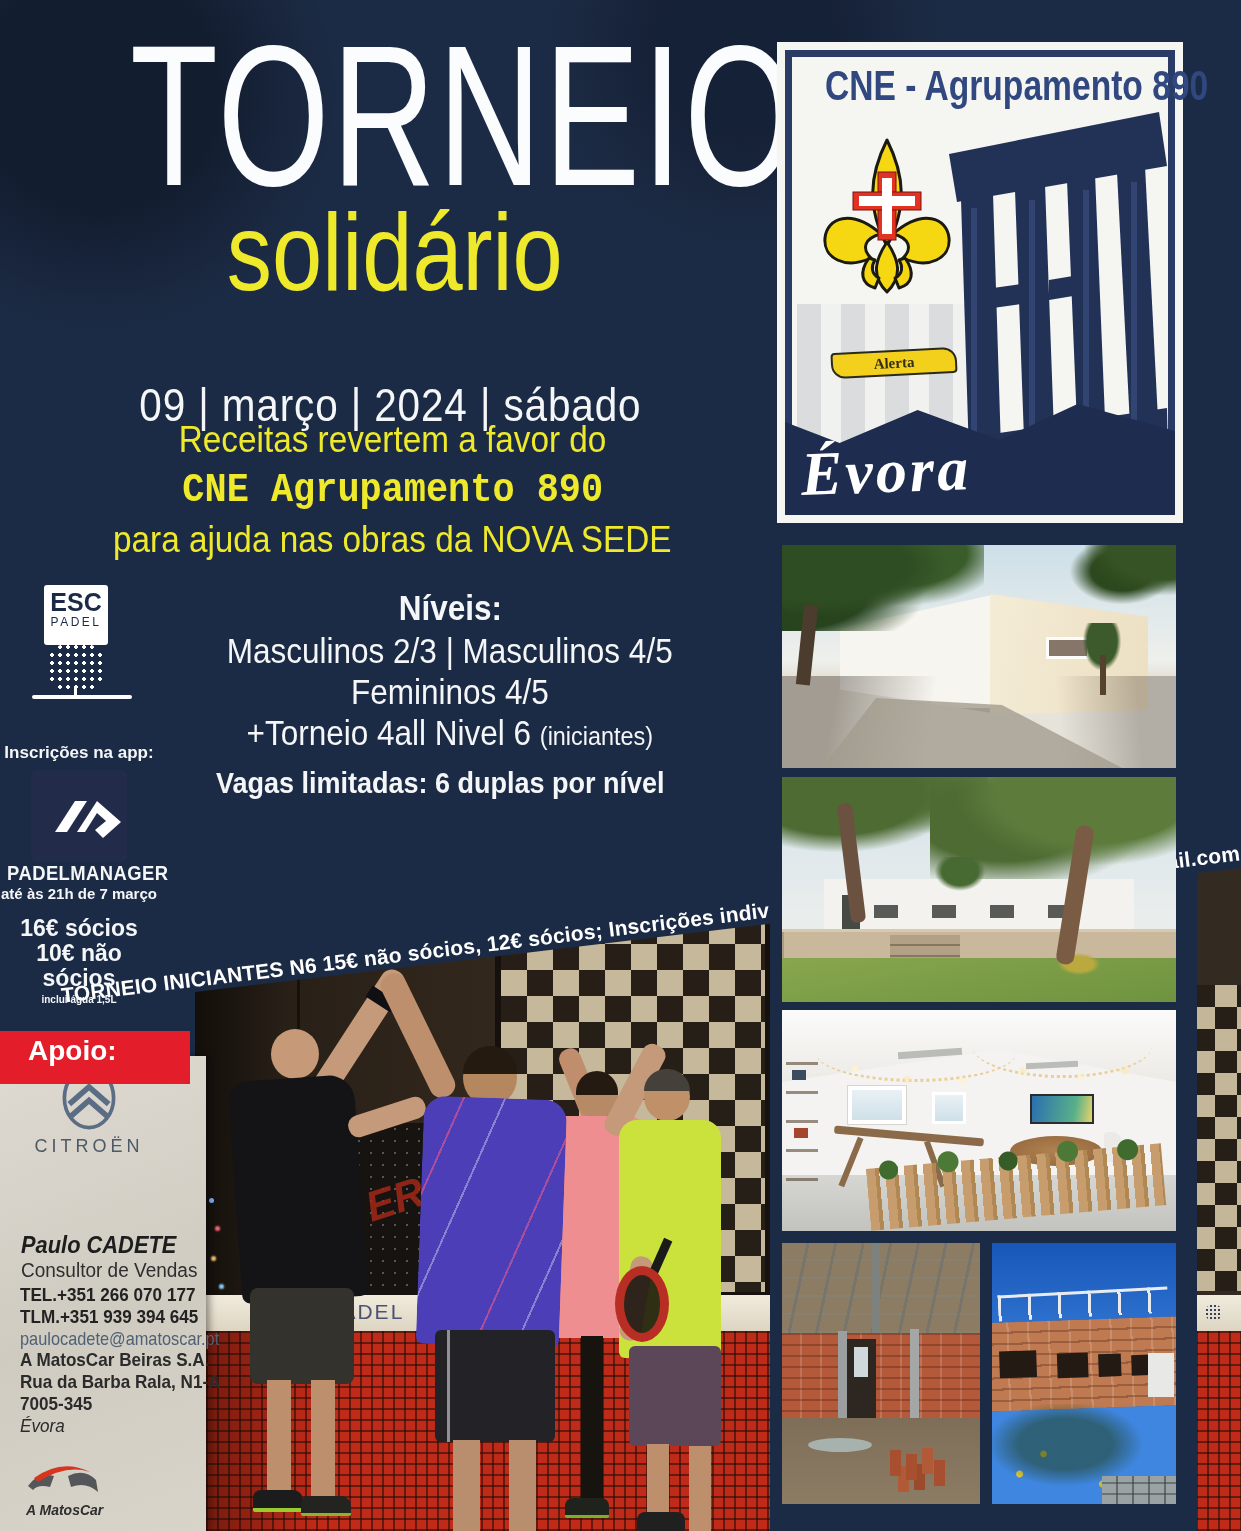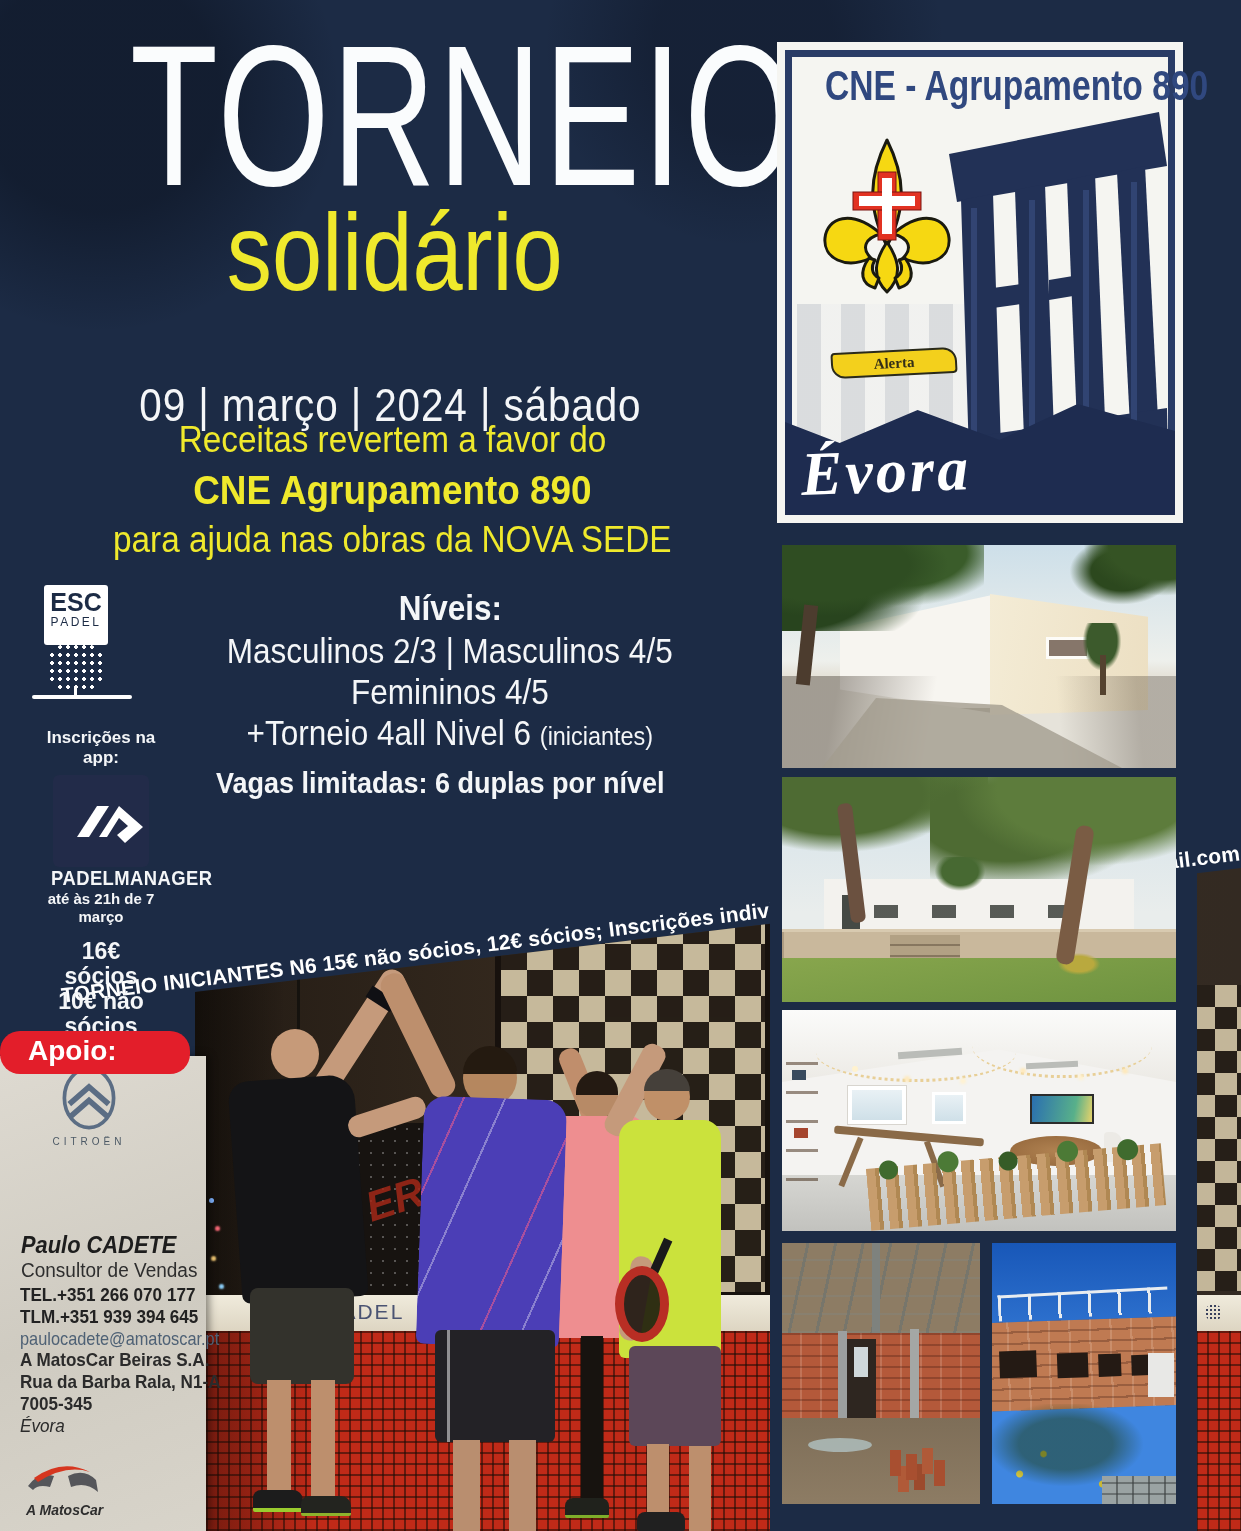--- a/index.html
+++ b/index.html
@@ -116,21 +116,21 @@
   <div class="abs ctr" style="left:0;top:16px;width:780px;z-index:3;font-size:200px;font-weight:200;line-height:1;color:#fafcfd;">
     <span class="cx" style="transform:scaleX(.72);letter-spacing:3px;">TORNEIO</span>
   </div>
   <div class="abs ctr w" style="left:0;top:334px;width:780px;z-index:3;font-size:46px;font-weight:300;margin-top:44px;">
     <span class="cx" style="transform:scaleX(.88);letter-spacing:1px;">09 | março | 2024 | sábado</span>
   </div>
 
   <div class="abs ctr" style="left:0;top:416px;width:785px;z-index:3;color:var(--yellow);">
     <div style="font-size:37px;font-weight:300;line-height:48px;">
       <span class="cx" style="transform:scaleX(.9);">Receitas revertem a favor do</span></div>
-    <div style="font-size:41px;font-weight:bold;line-height:52px;">
+    <div style="font-size:41px;font-weight:bold;line-height:52px;font-family:Liberation Mono, monospace;">
       <span class="cx" style="transform:scaleX(.9);">CNE Agrupamento 890</span></div>
     <div style="font-size:37px;font-weight:300;line-height:48px;">
       <span class="cx" style="transform:scaleX(.9);"><span>para ajuda nas obras da </span><b>NOVA SEDE</b></span></div>
   </div>
 
   <div class="abs" style="left:40px;top:585px;width:110px;height:130px;z-index:3;">
     <div class="abs ctr" style="left:4px;top:0;width:64px;height:60px;background:#fff;border-radius:3px;padding-top:5px;">
       <div style="font-size:25px;font-weight:bold;color:#1c2b45;line-height:24px;letter-spacing:0px;">ESC</div>
       <div style="font-size:12px;font-weight:400;color:#1c2b45;letter-spacing:2.5px;line-height:16px;">PADEL</div>
     </div>
@@ -147,21 +147,21 @@
       <span class="cx" style="transform:scaleX(.9);">Masculinos 2/3  |  Masculinos 4/5</span></div>
     <div style="font-size:35px;font-weight:300;line-height:41px;">
       <span class="cx" style="transform:scaleX(.9);">Femininos 4/5</span></div>
     <div style="font-size:35px;font-weight:300;line-height:41px;">
       <span class="cx" style="transform:scaleX(.9);"><span>+Torneio 4all Nivel 6 </span><span style="font-size:26px;">(iniciantes)</span></span></div>
   </div>
 
   <div class="abs ctr w" style="left:145px;top:766px;width:590px;z-index:3;font-size:30px;font-weight:bold;">
     <span class="cx" style="transform:scaleX(.9);">Vagas limitadas: 6 duplas por nível</span></div>
 
-  <div class="abs ctr w" style="left:0;top:728px;width:158px;z-index:3;padding-left:44px;">
+  <div class="abs ctr w" style="left:0;top:743px;width:158px;z-index:3;">
     <div style="font-size:17px;font-weight:bold;">Inscrições na app:</div>
     <div style="margin:7px auto 0;width:96px;height:92px;background:#222b49;border-radius:6px;position:relative;">
       <svg width="96" height="92" viewBox="0 0 96 92">
         <path d="M24 62 L44 31 L56 31 L36 62 Z" fill="#fff"></path>
         <path d="M46 62 L66 31 L90 52 L72 68 L64 60 L75 51 L66 43 L54 62 Z" fill="#fff"></path>
       </svg>
     </div>
     <div style="margin-top:0;font-size:20px;font-weight:bold;"><span class="cx" style="transform:scaleX(.92);letter-spacing:.5px;">PADELMANAGER</span></div>
     <div style="font-size:15px;font-weight:bold;line-height:18px;">até às 21h de 7 março</div>
     <div style="margin-top:13px;font-size:23px;font-weight:bold;line-height:25px;">16€ sócios</div>
@@ -311,31 +311,31 @@
       <div class="abs" style="left:106px;top:34px;width:22px;height:22px;background:#241a14;"></div>
       <div class="abs" style="left:138px;top:36px;width:24px;height:20px;background:#241a14;"></div>
     </div>
     <div class="abs" style="right:2px;top:110px;width:26px;height:44px;background:#e8e8e6;"></div>
     <div class="abs" style="left:0;bottom:0;width:100%;height:100px;background:linear-gradient(170deg,#57812e,#6fa03b);
          background-image:radial-gradient(ellipse at 40% 40%, rgba(30,60,15,.5) 0 30%, transparent 50%),radial-gradient(circle at 15% 70%, #d9c83e 0 3px, transparent 4px),radial-gradient(circle at 28% 50%, #d9c83e 0 2.5px, transparent 4px),radial-gradient(circle at 60% 80%, #c9b832 0 3px, transparent 4px);"></div>
     <div class="abs" style="right:0;bottom:0;width:74px;height:28px;background:#9aa3a3;
          background-image:repeating-linear-gradient(90deg, transparent 0 14px, rgba(60,65,65,.6) 14px 16px),repeating-linear-gradient(0deg, transparent 0 9px, rgba(60,65,65,.5) 9px 11px);"></div>
   </div>
 
-  <div class="abs" style="left:0;top:1031px;width:190px;height:43px;background:var(--red);z-index:7;border-radius:20px;">
+  <div class="abs" style="left:0;top:1031px;width:190px;height:53px;background:var(--red);z-index:7;">
     <span style="position:absolute;left:28px;top:4px;font-size:28px;font-weight:bold;color:#fff;">Apoio:</span>
   </div>
 
   <div class="abs" style="left:0;top:1056px;width:206px;height:475px;z-index:6;background:linear-gradient(160deg,#dedad1,#cfcbc1 55%,#d8d4ca);box-shadow:3px 0 8px rgba(0,0,0,.45);color:#262626;">
     <svg class="abs" style="left:58px;top:10px;" width="62" height="64" viewBox="0 0 100 104">
       <ellipse cx="50" cy="52" rx="40" ry="48" fill="none" stroke="#5b6d84" stroke-width="6"></ellipse>
       <path d="M18 62 L50 34 L82 62" fill="none" stroke="#5b6d84" stroke-width="9"></path>
       <path d="M18 84 L50 56 L82 84" fill="none" stroke="#5b6d84" stroke-width="9"></path>
     </svg>
-    <div class="abs ctr" style="left:8px;top:80px;width:162px;font-size:10px;color:#4d5a66;letter-spacing:4px;font-weight:400;">CITROËN</div>
+    <div class="abs ctr" style="left:8px;top:80px;width:162px;font-size:18px;color:#4d5a66;letter-spacing:4px;font-weight:400;">CITROËN</div>
 
     <div class="abs" style="left:21px;top:176px;font-size:23px;font-weight:bold;font-style:italic;color:#1d1d1d;">
       <span class="cx" style="transform:scaleX(.95);transform-origin:left;">Paulo CADETE</span></div>
     <div class="abs" style="left:21px;top:203px;font-size:20px;color:#2e2e2e;">
       <span class="cx" style="transform:scaleX(.95);transform-origin:left;">Consultor de Vendas</span></div>
 
     <div class="abs" style="left:20px;top:228px;font-size:19px;font-weight:bold;color:#222;">
       <span class="cx" style="transform:scaleX(.9);transform-origin:left;">TEL.+351 266 070 177</span></div>
     <div class="abs" style="left:20px;top:250px;font-size:19px;font-weight:bold;color:#222;">
       <span class="cx" style="transform:scaleX(.9);transform-origin:left;">TLM.+351 939 394 645</span></div>

